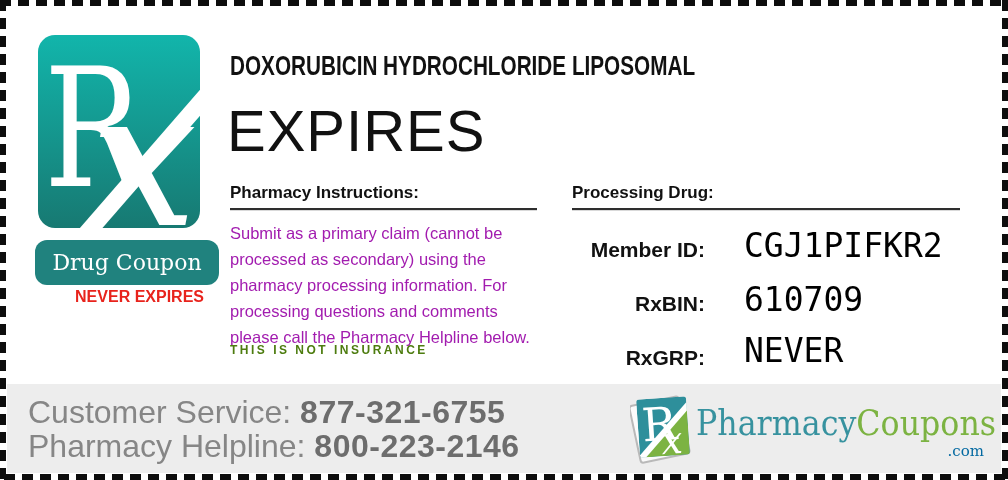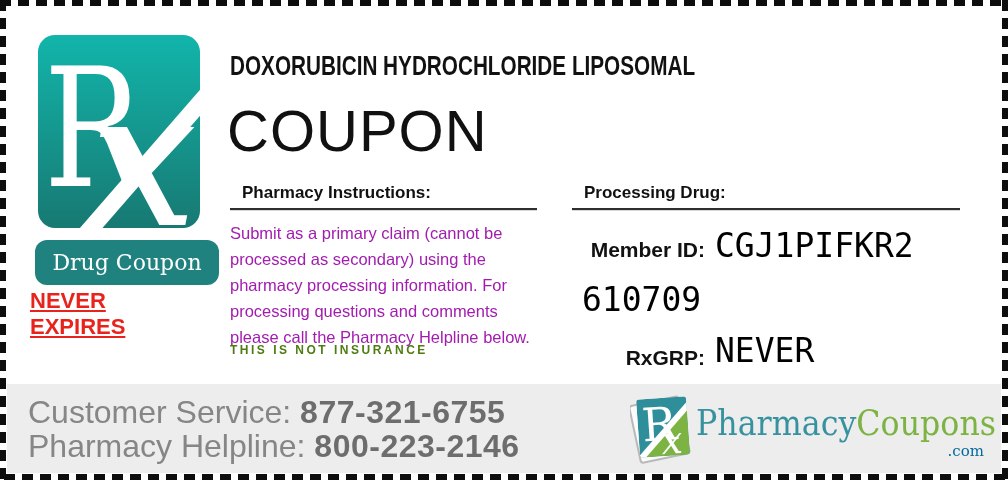--- a/index.html
+++ b/index.html
@@ -23,49 +23,49 @@
   
   .rx-logo{position:absolute;left:38px;top:35px;width:162px;height:193px;}
   .drug-coupon-box{
     position:absolute;left:35px;top:240px;width:184px;height:45px;
     background:#20827e;border-radius:12px;
     display:flex;align-items:center;justify-content:center;
     color:#ffffff;font-family:"DejaVu Serif",serif;font-size:22px;
   }
   .never-expires{
     position:absolute;left:30px;top:288px;width:174px;
-    text-align:left;color:#e8231c;font-weight:bold;font-size:22px;letter-spacing:0;text-decoration:underline;
+    text-align:right;color:#e8231c;font-weight:bold;font-size:16px;letter-spacing:0;
   }
 
   
   .drug-name{
     position:absolute;left:230px;top:50px;
     font-size:28px;font-weight:bold;color:#111;white-space:nowrap;
     transform:scaleX(0.74);transform-origin:left top;letter-spacing:0;
   }
   .coupon-title{
     position:absolute;left:227px;top:97px;
     font-size:58px;font-weight:400;color:#111;letter-spacing:1px;
   }
 
   
-  .col-heading{font-size:17px;font-weight:bold;color:#111;margin-left:12px;}
+  .col-heading{font-size:17px;font-weight:bold;color:#111;}
   .col-rule{height:0;border-bottom:2px solid #2e2e2e;margin-top:5px;box-shadow:0 1px 0 #d9d9d9;}
   .instructions{position:absolute;left:230px;top:183px;width:307px;}
   .instructions-body{
     margin-top:10px;width:314px;
     font-size:16.5px;line-height:26px;color:#a21caf;
   }
   .disclaimer{
     position:absolute;left:230px;top:343px;
     font-size:12px;font-weight:bold;letter-spacing:2.5px;color:#4d7c0f;white-space:nowrap;
   }
 
   .processing{position:absolute;left:572px;top:183px;width:388px;}
-  .proc-row{position:absolute;left:572px;display:flex;align-items:baseline;}
+  .proc-row{position:absolute;left:572px;display:flex;align-items:baseline;gap:29px;}
   .proc-row-1{top:226px;}
   .proc-row-2{top:280px;}
   .proc-row-3{top:331px;align-items:flex-end;}
   .proc-label{width:133px;text-align:right;font-size:21px;font-weight:bold;color:#111;flex:0 0 auto;}
   .proc-value{margin-left:10px;font-family:"DejaVu Sans Mono",monospace;font-size:33px;color:#000;white-space:nowrap;}
 
   
   .footer-bar{
     position:absolute;left:7px;right:7px;top:384px;bottom:7px;
     background:#ededed;z-index:5;
@@ -118,38 +118,39 @@
       </g>
     </svg>
   </div>
 
   <div class="drug-coupon-box">
     <span>Drug Coupon</span>
   </div>
   <div class="never-expires">NEVER EXPIRES</div>
 
   <div class="drug-name">DOXORUBICIN HYDROCHLORIDE LIPOSOMAL</div>
-  <div class="coupon-title">COUPON</div>
+  <div class="coupon-title">EXPIRES</div>
 
   <div class="instructions">
     <div class="col-heading">Pharmacy Instructions:</div>
     <div class="col-rule"></div>
     <div class="instructions-body">Submit as a primary claim (cannot be processed as secondary) using the pharmacy processing information. For processing questions and comments please call the Pharmacy Helpline below.</div>
   </div>
   <div class="disclaimer">THIS IS NOT INSURANCE</div>
 
   <div class="processing">
     <div class="col-heading">Processing Drug:</div>
     <div class="col-rule"></div>
   </div>
   <div class="proc-row proc-row-1">
     <span class="proc-label">Member ID:</span>
     <span class="proc-value">CGJ1PIFKR2</span>
   </div>
   <div class="proc-row proc-row-2">
+    <span class="proc-label">RxBIN:</span>
     <span class="proc-value">610709</span>
   </div>
   <div class="proc-row proc-row-3">
     <span class="proc-label">RxGRP:</span>
     <span class="proc-value">NEVER</span>
   </div>
 
   <div class="footer-bar"></div>
   <div class="footer-line footer-line-1">
     <span>Customer Service: </span><b>877-321-6755</b>

